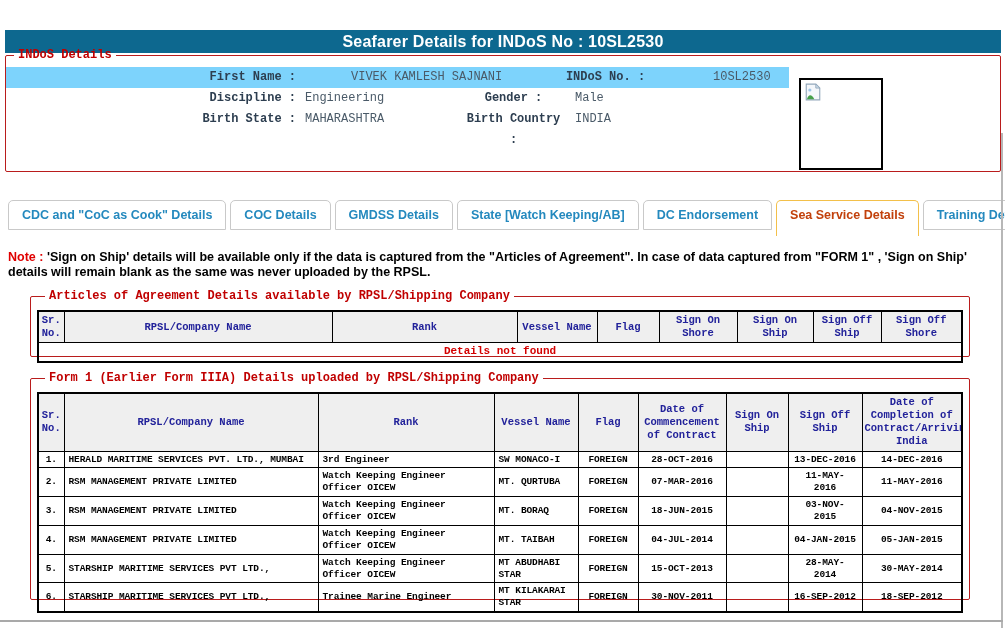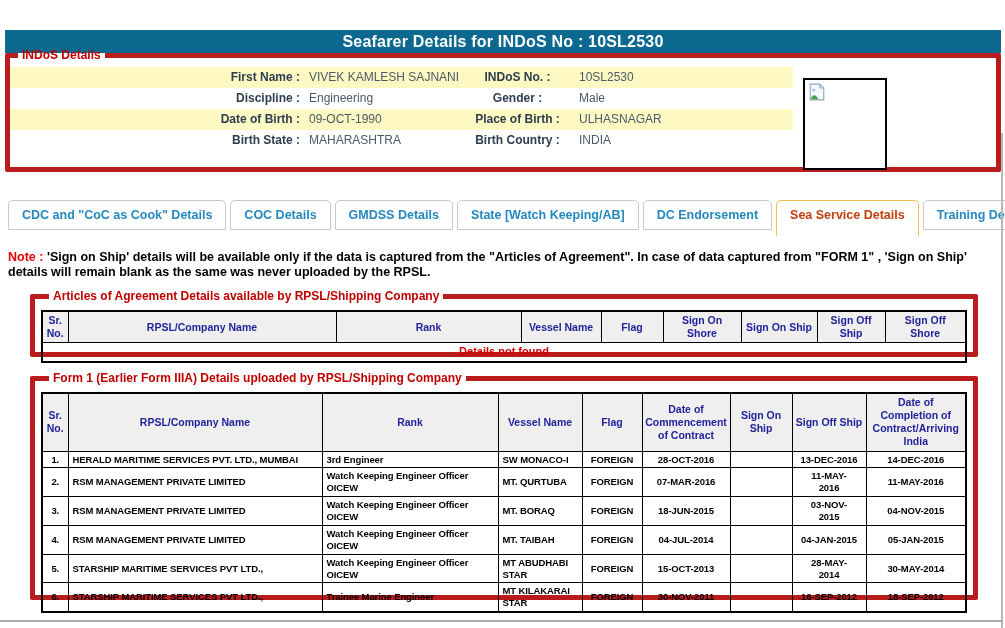--- a/index.html
+++ b/index.html
@@ -7,27 +7,27 @@
   body { position: relative; font-family: "Liberation Sans", sans-serif; }
 
   
   .titlebar {
     position: absolute; left: 5px; top: 30px; width: 996px; height: 23px;
     background: #0D688F; color: #ffffff; font-size: 16px; font-weight: bold;
     text-align: center; line-height: 23px; letter-spacing: .2px;
   }
 
   
-  fieldset { position: absolute; border: 5px solid #b91c1c; border-radius: 2px; background: #ffffff; }
+  fieldset { position: absolute; border: 1px solid #b91c1c; border-radius: 2px; background: #ffffff; font-family: Liberation Mono, monospace; }
   legend { font-size: 12px; font-weight: bold; color: #C00000; margin-left: 8px; padding: 0 4px; }
 
   fieldset.indos { left: 5px; top: 48px; width: 996px; height: 124px; }
   .indos-grid { margin-top: 5px; width: 783px; }
   .indos-row { display: flex; height: 21px; line-height: 21px; font-size: 12px; }
-  .indos-row.striped { background: #fef9c3; }
+  .indos-row.striped { background: #7dd3fc; gap: 46px; }
   .ind-l1 { width: 290px; text-align: right; font-weight: bold; color: #2d3e50; }
   .ind-v1 { width: 165px; padding-left: 9px; color: #4a5a68; }
   .ind-l2 { width: 105px; text-align: center; font-weight: bold; color: #2d3e50; }
   .ind-v2 { flex: 1; padding-left: 9px; color: #4a5a68; }
 
   .photo-box {
     position: absolute; left: 793px; top: 16px; width: 84px; height: 92px;
     border: 2px solid #000000; background: #ffffff; padding: 3px;
   }
 
@@ -83,26 +83,20 @@
       <span class="ind-l1">First Name :</span>
       <span class="ind-v1">VIVEK KAMLESH SAJNANI</span>
       <span class="ind-l2">INDoS No. :</span>
       <span class="ind-v2">10SL2530</span>
     </div>
     <div class="indos-row">
       <span class="ind-l1">Discipline :</span>
       <span class="ind-v1">Engineering</span>
       <span class="ind-l2">Gender :</span>
       <span class="ind-v2">Male</span>
-    </div>
-    <div class="indos-row striped">
-      <span class="ind-l1">Date of Birth :</span>
-      <span class="ind-v1">09-OCT-1990</span>
-      <span class="ind-l2">Place of Birth :</span>
-      <span class="ind-v2">ULHASNAGAR</span>
     </div>
     <div class="indos-row">
       <span class="ind-l1">Birth State :</span>
       <span class="ind-v1">MAHARASHTRA</span>
       <span class="ind-l2">Birth Country :</span>
       <span class="ind-v2">INDIA</span>
     </div>
   </div>
   <div class="photo-box">
     <span>

